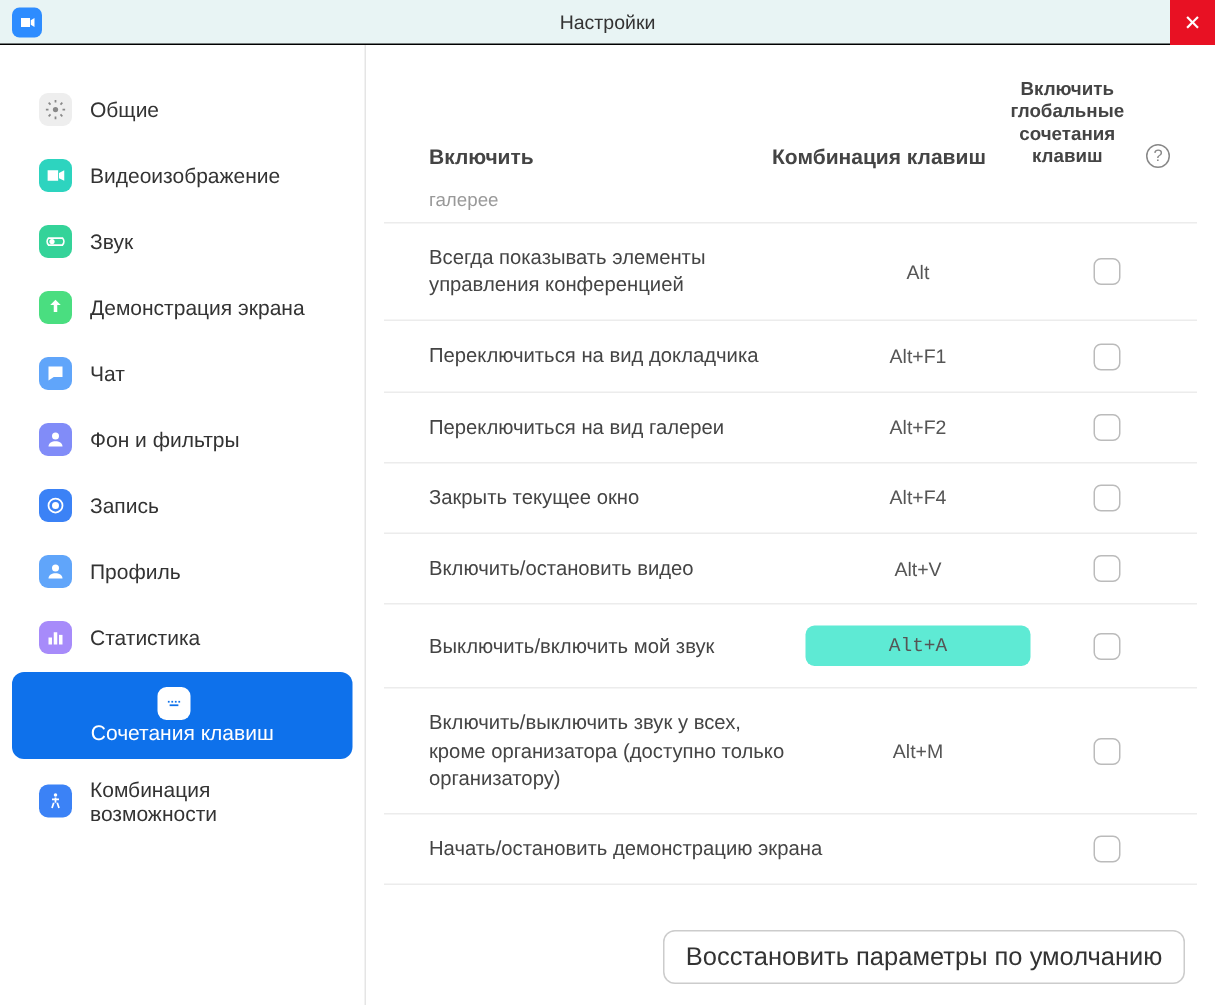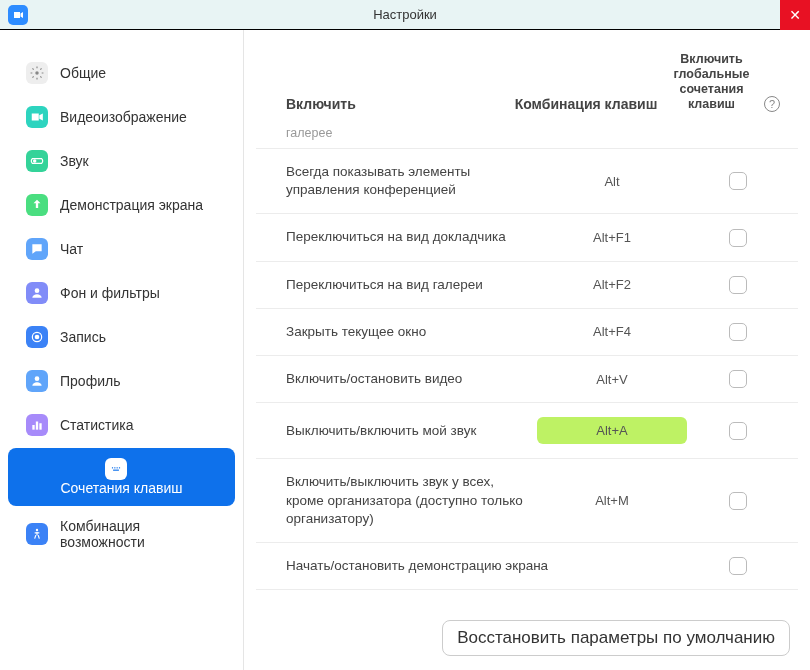--- a/index.html
+++ b/index.html
@@ -37,21 +37,21 @@
 .list-wrapper { flex: 1; overflow: hidden; position: relative; margin: 0 6px 0 12px; }
 .list-scroll { height: 100%; overflow-y: auto; padding-right: 6px; }
 .list-scroll::-webkit-scrollbar { width: 10px; }
 .list-scroll::-webkit-scrollbar-thumb { background: #b0b0b0; border-radius: 5px; }
 .list-scroll::-webkit-scrollbar-track { background: transparent; }
 .row { display: flex; align-items: center; padding: 14px 18px 14px 30px; border-bottom: 1px solid #ececec; gap: 8px; }
 .row.truncated-top { padding-top: 0; padding-bottom: 6px; }
 .row.truncated-top .desc { color: #999; font-size: 12.5px; }
 .desc { flex: 1; font-size: 13.5px; color: #444; line-height: 1.35; }
 .combo { width: 150px; text-align: center; font-size: 13px; color: #555; }
-.combo.highlight { background: #bef264; border-radius: 6px; padding: 6px 0; }
+.combo.highlight { background: #5eead4; border-radius: 6px; padding: 6px 0; font-family: Liberation Mono, monospace; }
 .global-col { width: 85px; display: flex; justify-content: center; }
 .checkbox { width: 18px; height: 18px; border: 1.5px solid #bbb; border-radius: 5px; background: #fff; cursor: pointer; }
 .checkbox.placeholder-none { visibility:hidden; }
 .footer { padding: 12px 20px 0 0; text-align: right; }
 .restore-btn { border: 1px solid #ccc; background: #fff; border-radius: 8px; padding: 7px 14px; font-size: 17px; color: #333; cursor: pointer; }
 </style>
 </head>
 <body>
 
 <div class="titlebar">

